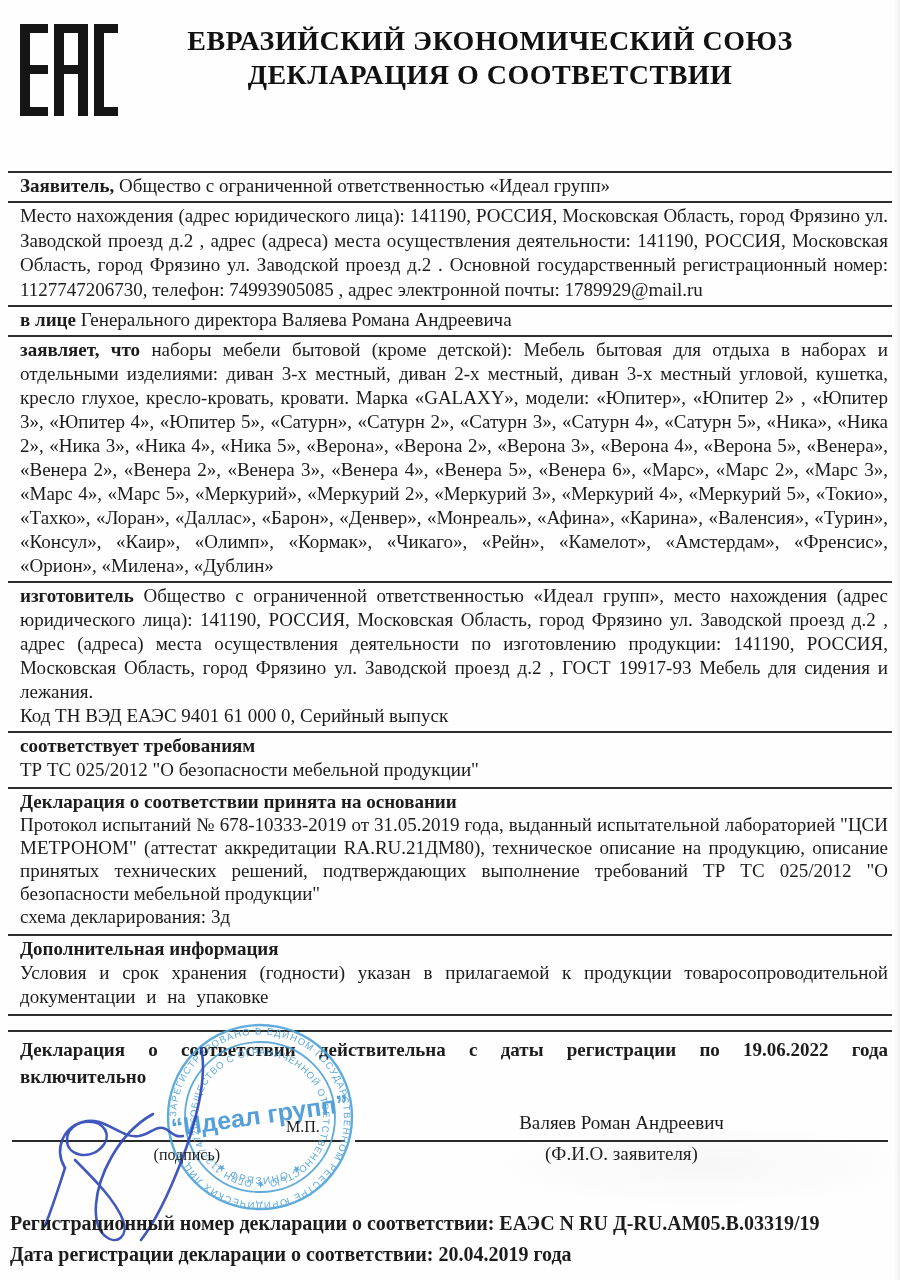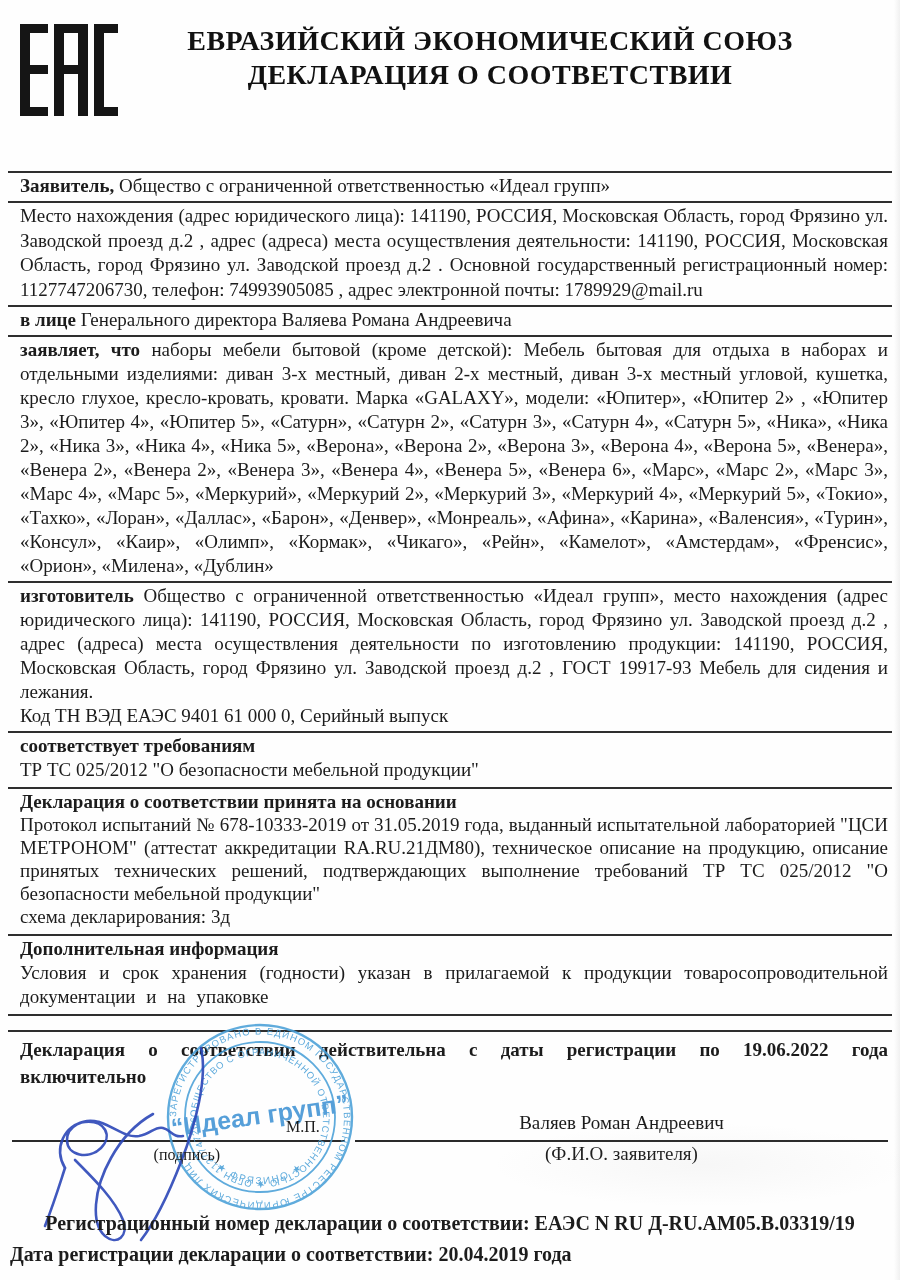--- a/index.html
+++ b/index.html
@@ -33,21 +33,21 @@
   .subline{display:block;}
   .sig-line{position:absolute;height:0;border-top:2px solid #2a2a2a;}
   .sig-line-left{left:12px;top:1140px;width:333px;}
   .sig-line-right{left:355px;top:1140px;width:533px;}
   .mp{position:absolute;left:286px;top:1118px;font-size:16px;z-index:7;}
   .sig-caption{position:absolute;left:60px;top:1146px;width:160px;text-align:right;font-size:16px;z-index:7;}
   .fio-wrap{position:absolute;left:355px;top:1112px;width:533px;text-align:center;font-size:19px;}
   .fio-name{display:block;margin-bottom:9px;}
   .fio-caption{display:block;margin-top:7px;}
   .footer{position:absolute;left:10px;width:880px;font-weight:bold;font-size:20px;z-index:8;}
-  .footer.reg{top:1212px;text-align:center;}
+  .footer.reg{top:1212px;}
   .footer.date{top:1243px;}
   .stamp{position:absolute;left:163px;top:1020px;z-index:5;opacity:.88;}
   .signature{position:absolute;left:5px;top:1040px;z-index:6;}
 </style>
 </head>
 <body>
 
 <div class="page">
 
   <svg class="logo" width="98" height="92" viewBox="0 0 98 92">

